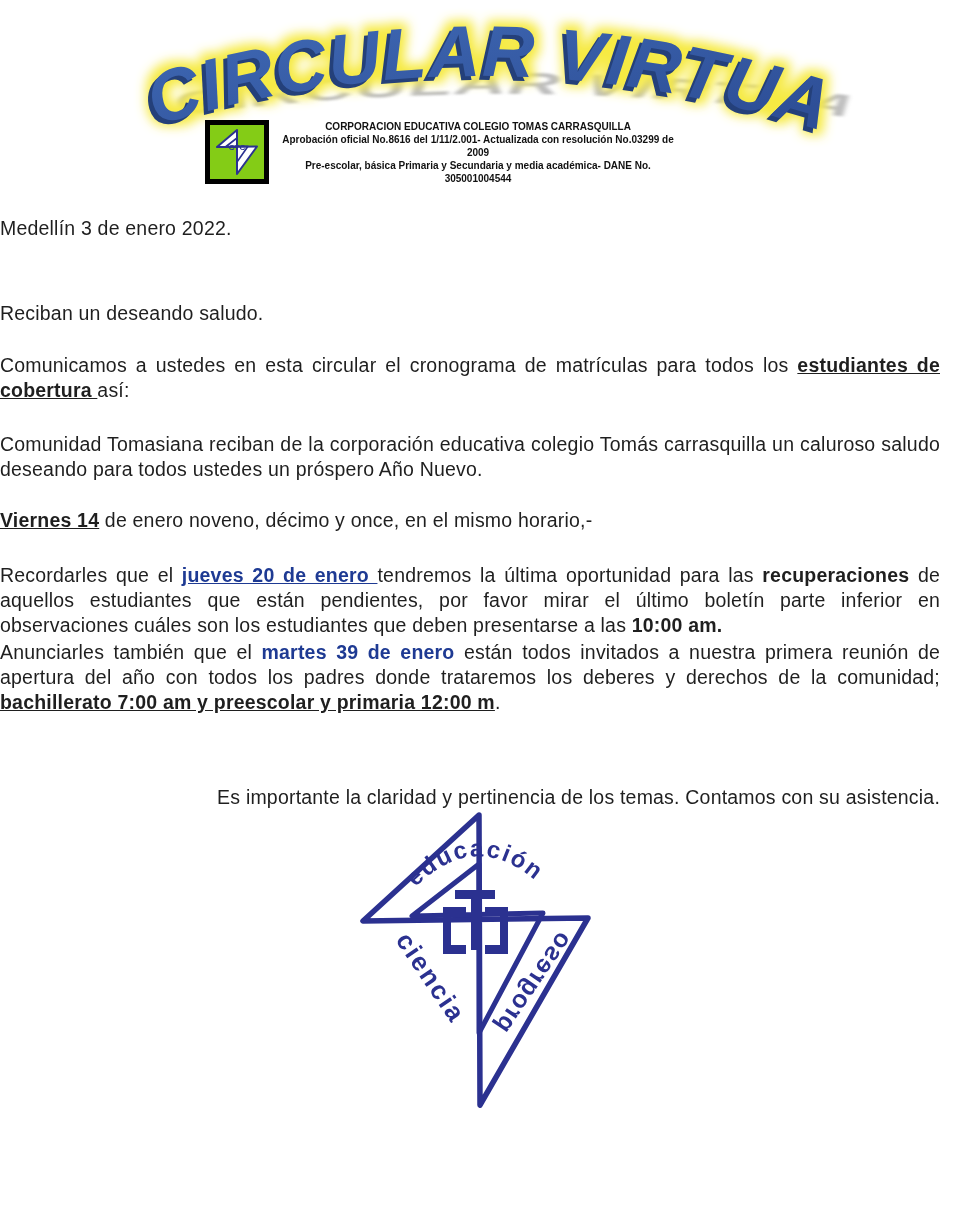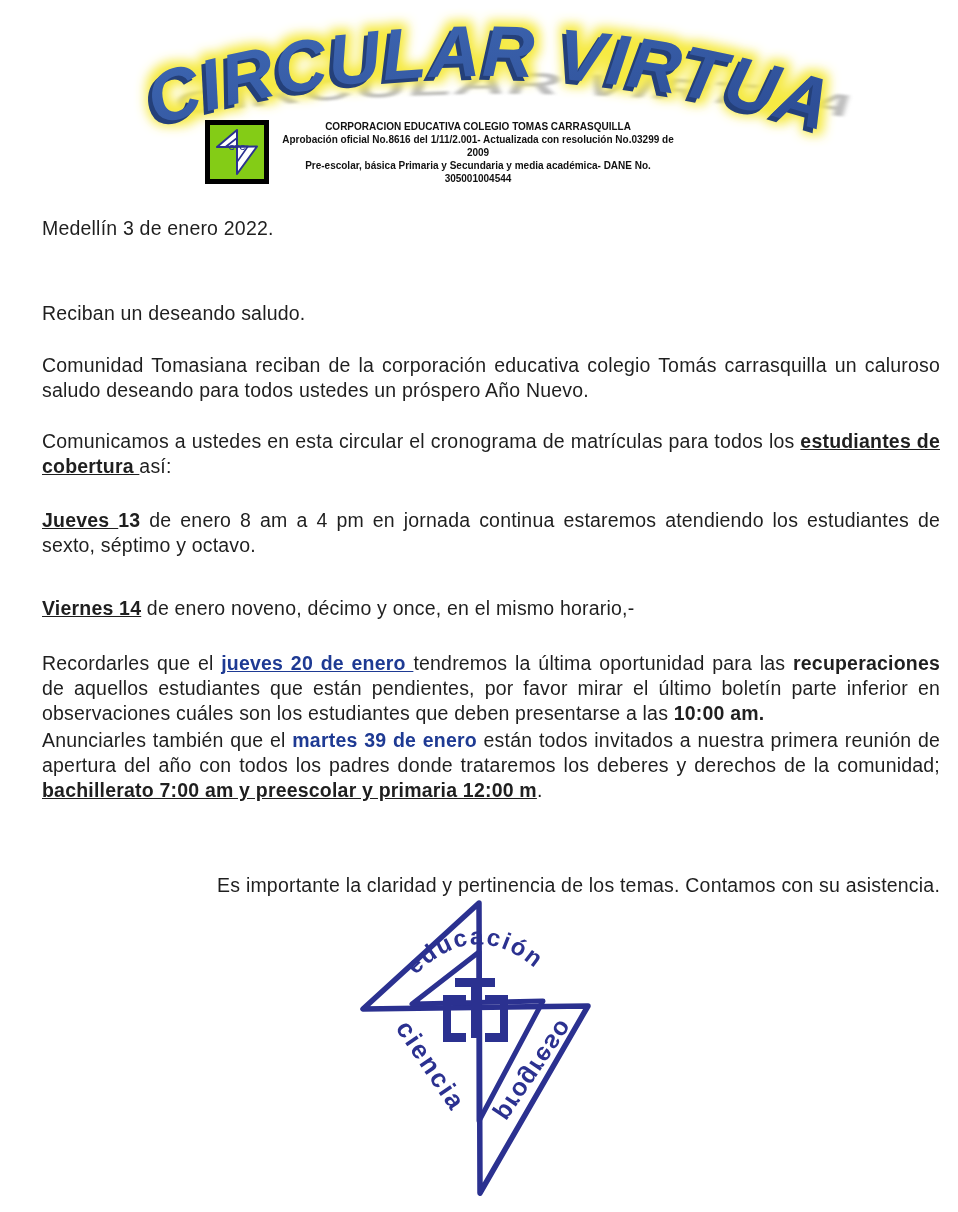--- a/index.html
+++ b/index.html
@@ -21,21 +21,21 @@
   .crest-box{
     width:54px;height:54px;flex:0 0 auto;
     background:#84cc16;border:5px solid #000000;
     display:flex;align-items:center;justify-content:center;
   }
   .letterhead-text{
     width:402px;text-align:center;
     font-size:10px;line-height:13px;font-weight:bold;color:#111;
   }
   
-  .content{padding:0 18px 0 6px;margin-left:36px;}
+  .content{padding:0 18px 0 0;}
   .content p{
     margin:0;
     font-size:19.5px;line-height:25px;
     letter-spacing:0.2px;
     color:#1f1f1f;
   }
   .content p.justify{text-align:justify;}
   .b{font-weight:bold;}
   .u{text-decoration:underline;}
   .accent{color:var(--accent,#1e3a93);}
@@ -103,23 +103,22 @@
         <div>CORPORACION EDUCATIVA COLEGIO TOMAS CARRASQUILLA</div>
         <div>Aprobación oficial No.8616 del 1/11/2.001- Actualizada con resolución No.03299 de 2009</div>
         <div>Pre-escolar, básica Primaria y Secundaria y media académica- DANE No. 305001004544</div>
       </div>
     </div>
   </div>
 
   <div class="content" id="doc-body">
       <p style="margin-top: 16px; margin-bottom: 60px;"><span>Medellín 3 de enero 2022.</span></p>
       <p style="margin-bottom: 27px;"><span>Reciban un deseando saludo.</span></p>
+      <p class="justify" style="margin-bottom: 29px;"><span>Comunicamos a ustedes en esta circular el cronograma de matrículas para todos los </span><span class="b u">estudiantes de cobertura </span><span>así:</span></p>
       <p class="justify" style="margin-bottom: 26px;"><span>Comunidad Tomasiana reciban de la corporación educativa colegio Tomás carrasquilla un caluroso saludo deseando para todos ustedes un próspero Año Nuevo.</span></p>
-      <p class="justify" style="margin-bottom: 29px;"><span>Comunicamos a ustedes en esta circular el cronograma de matrículas para todos los </span><span class="b u">estudiantes de cobertura </span><span>así:</span></p>
-      <p class="justify" style="margin-bottom: 38px;"><span class="b u">Jueves </span><span class="b">13 </span><span>de enero 8 am a 4 pm en jornada continua estaremos atendiendo los estudiantes de sexto, séptimo y octavo.</span></p>
       <p style="margin-bottom: 30px;"><span class="b u">Viernes 14</span><span> de enero noveno, décimo y once, en el mismo horario,-</span></p>
       <p class="justify" style="margin-bottom: 2px;"><span>Recordarles que el </span><span class="b u accent">jueves 20 de enero </span><span>tendremos la última oportunidad para las </span><span class="b">recuperaciones</span><span> de aquellos estudiantes que están pendientes, por favor mirar el último boletín parte inferior en observaciones cuáles son los estudiantes que deben presentarse a las </span><span class="b">10:00 am.</span></p>
       <p class="justify" style="margin-bottom: 70px;"><span>Anunciarles también que el </span><span class="b accent">martes 39 de enero</span><span> están todos invitados a nuestra primera reunión de apertura del año con todos los padres donde trataremos los deberes y derechos de la comunidad; </span><span class="b u">bachillerato 7:00 am y preescolar y primaria 12:00 m</span><span>.</span></p>
       <p style="margin-bottom: 0px; text-align: right;"><span>Es importante la claridad y pertinencia de los temas. Contamos con su asistencia.</span></p>
     </div>
 
   <div class="logo-wrap">
     <svg width="240" height="298" viewBox="0 0 240 298">
 
       <polygon points="120,3 4,109 229,106 121,293" fill="#fff" style="stroke:var(--logo-navy,#2b3190)" stroke-width="5.5" stroke-linejoin="round"></polygon>

